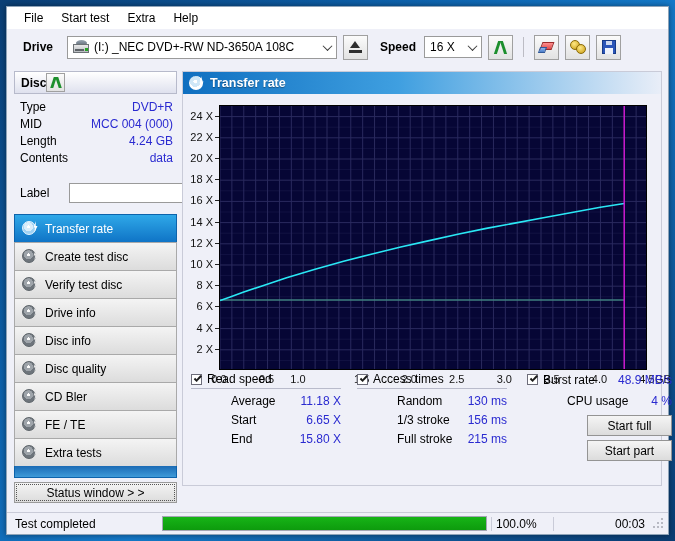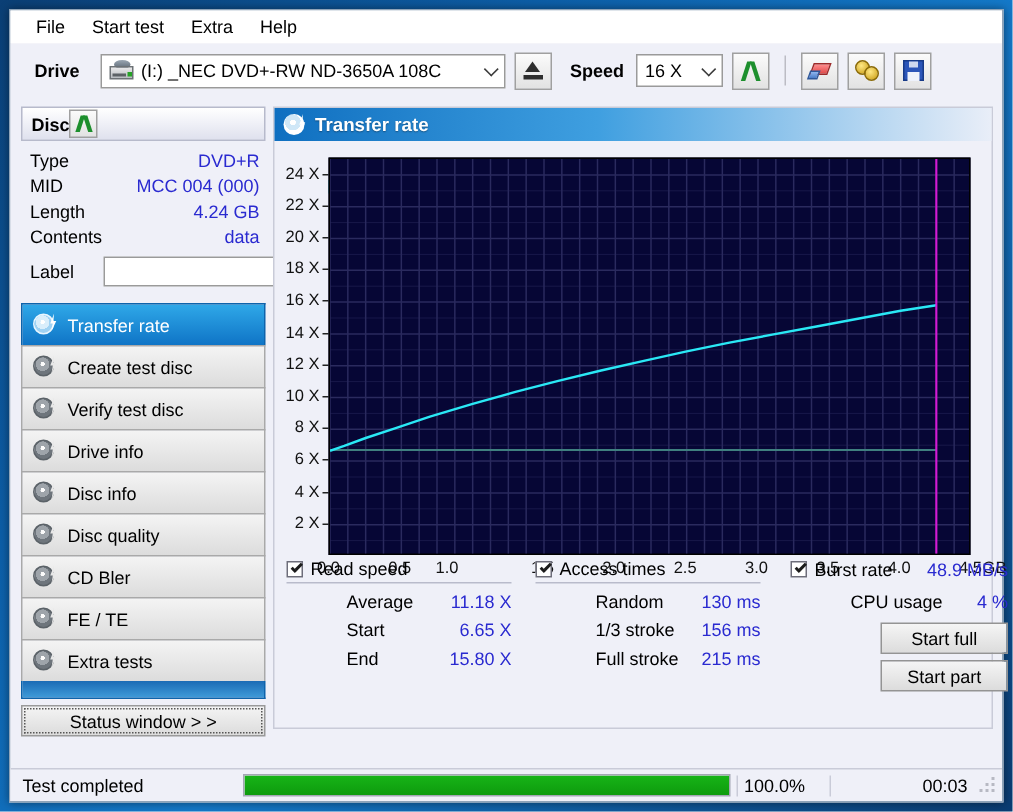--- a/index.html
+++ b/index.html
@@ -112,21 +112,21 @@
   }
   #disc-header .t{font-weight:bold;font-size:12px;}
   .mini-btn{
     width:19px;height:19px;background:linear-gradient(#fbfbfb,#e2e2e2);
     border:1px solid #a0a0a0;display:flex;align-items:center;justify-content:center;
   }
   #disc-info{ padding:5px 4px 2px 6px; }
   .info-row{ display:flex;justify-content:space-between;font-size:12px;line-height:17px; }
   .info-row .k{ color:#000; }
   .info-row .v{ color:#2a2ad0; }
-  #label-row{ display:flex;align-items:center;margin-top:4px;gap:20px;}
+  #label-row{ display:flex;align-items:center;margin-top:16px;gap:20px;}
   #label-input{
     flex:1;height:20px;background:#fff;border:1px solid #9a9a9a;font-size:12px;
     padding:0 3px;
   }
   .cd-ic{width:15px;height:15px;border-radius:50%;
     background:radial-gradient(circle at 50% 50%,#fff 0 16%,#d8cf5a 17% 42%,#b9ae32 43% 78%,#8d8420 79% 100%);
     border:1px solid #7e751a;}
   #nav-list{ margin-top:9px; }
   .nav-item{
     height:28px;display:flex;align-items:center;

